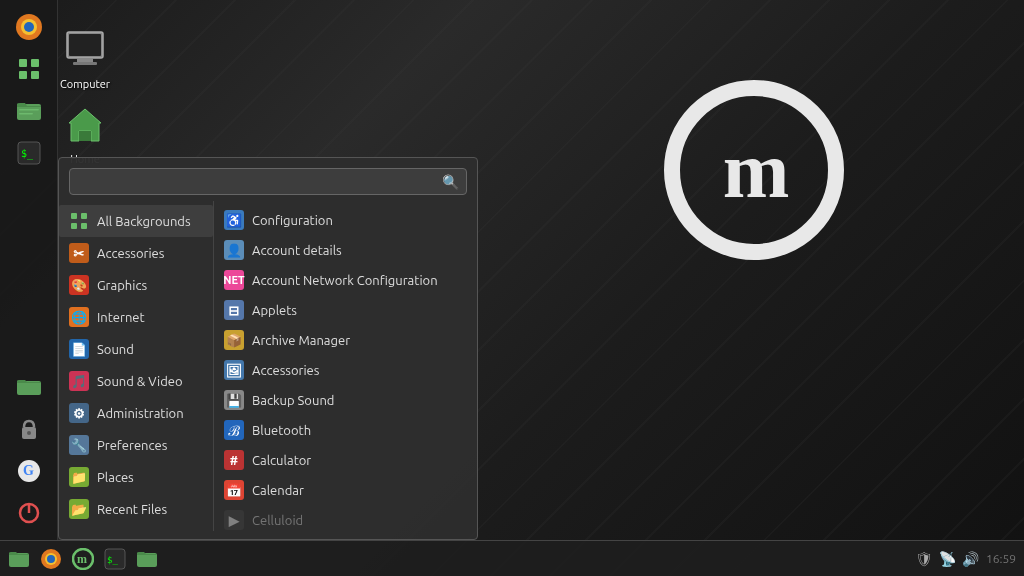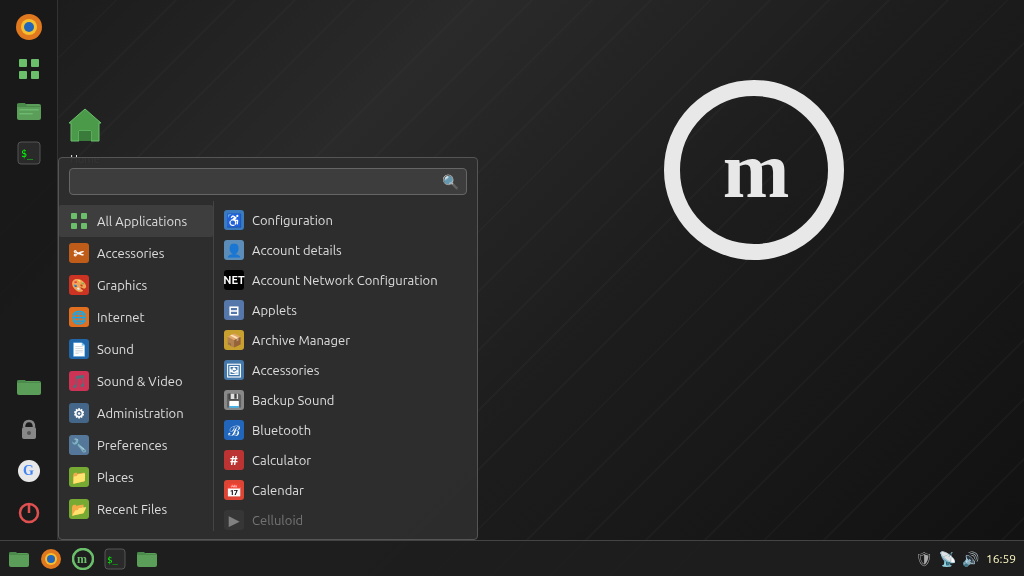--- a/index.html
+++ b/index.html
@@ -93,21 +93,21 @@
 
     .taskbar-right {
       margin-left: auto;
       display: flex;
       align-items: center;
       gap: 6px;
       padding: 0 8px;
       color: #ccc;
       font-size: 12px;
     }
-    .taskbar-time { font-size: 12px; color: #fef9c3; }
+    .taskbar-time { font-size: 12px; color: #737373; }
     .taskbar-sys-icons { display: flex; gap: 6px; align-items: center; }
 
     
     .sidebar {
       position: absolute;
       left: 0;
       top: 0;
       bottom: 36px;
       width: 58px;
       background: rgba(25,25,25,0.95);
@@ -239,21 +239,21 @@
       align-items: center;
       justify-content: center;
       font-size: 13px;
       font-weight: bold;
       color: #fff;
       flex-shrink: 0;
     }
 
     .bg-accessibility { background: #3a7abd; }
     .bg-account { background: #5b8db8; }
-    .bg-network { background: #000000; }
+    .bg-network { background: #ec4899; }
     .bg-applets { background: #5577aa; }
     .bg-archive { background: #c8a030; }
     .bg-backgrounds { background: #4477aa; }
     .bg-backup { background: #888; }
     .bg-bluetooth { background: #2266bb; }
     .bg-calculator { background: #bb3333; }
     .bg-calendar { background: #dd4433; }
     .bg-celluloid { background: #444; }
     .bg-accessories { background: #c05c1a; }
     .bg-graphics { background: #cc3322; }
@@ -288,20 +288,31 @@
 <body>
 
 <div class="desktop">
 
   <div style="position:absolute; right:180px; top:80px;">
     <div class="mint-circle">
       <span class="mint-m">m</span>
     </div>
   </div>
 
+  <div class="desktop-icon" style="top:20px; left:45px;">
+    <div class="icon-img">
+      <svg width="44" height="44" viewBox="0 0 44 44" fill="none">
+        <rect x="4" y="4" width="36" height="26" rx="2" fill="#888" stroke="#aaa" stroke-width="1.5"></rect>
+        <rect x="6" y="6" width="32" height="22" rx="1" fill="#222"></rect>
+        <rect x="14" y="30" width="16" height="4" fill="#888"></rect>
+        <rect x="10" y="34" width="24" height="3" rx="1" fill="#777"></rect>
+      </svg>
+    </div>
+    <span class="icon-label">Computer</span>
+  </div>
 
   <div class="desktop-icon" style="top:95px; left:45px;">
     <div class="icon-img">
       <svg width="44" height="44" viewBox="0 0 44 44" fill="none">
         <path d="M22 6 L38 20 L36 20 L36 38 L28 38 L28 28 L16 28 L16 38 L8 38 L8 20 L6 20 Z" fill="#4a9a4a" stroke="#6bc06b" stroke-width="1"></path>
         <rect x="16" y="28" width="12" height="10" fill="#3a7a3a"></rect>
       </svg>
     </div>
     <span class="icon-label">Home</span>
   </div>
@@ -387,21 +398,21 @@
 
         <div class="cat-item active">
           <div class="cat-icon">
             <svg width="18" height="18" viewBox="0 0 18 18" fill="#6bbf6b">
               <rect x="1" y="1" width="6" height="6" rx="1"></rect>
               <rect x="11" y="1" width="6" height="6" rx="1"></rect>
               <rect x="1" y="11" width="6" height="6" rx="1"></rect>
               <rect x="11" y="11" width="6" height="6" rx="1"></rect>
             </svg>
           </div>
-          <span class="cat-label">All Applications</span>
+          <span class="cat-label">All Backgrounds</span>
         </div>
 
         <div class="cat-item">
           <div class="app-icon-sq bg-accessories">✂</div>
           <span class="cat-label">Accessories</span>
         </div>
 
         <div class="cat-item">
           <div class="app-icon-sq bg-graphics">🎨</div>
           <span class="cat-label">Graphics</span>

